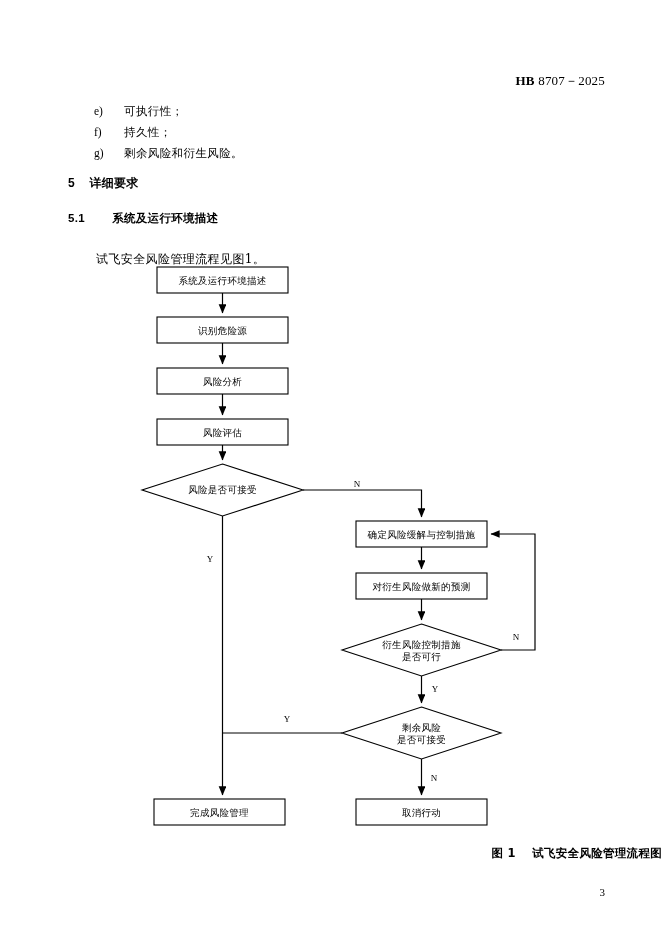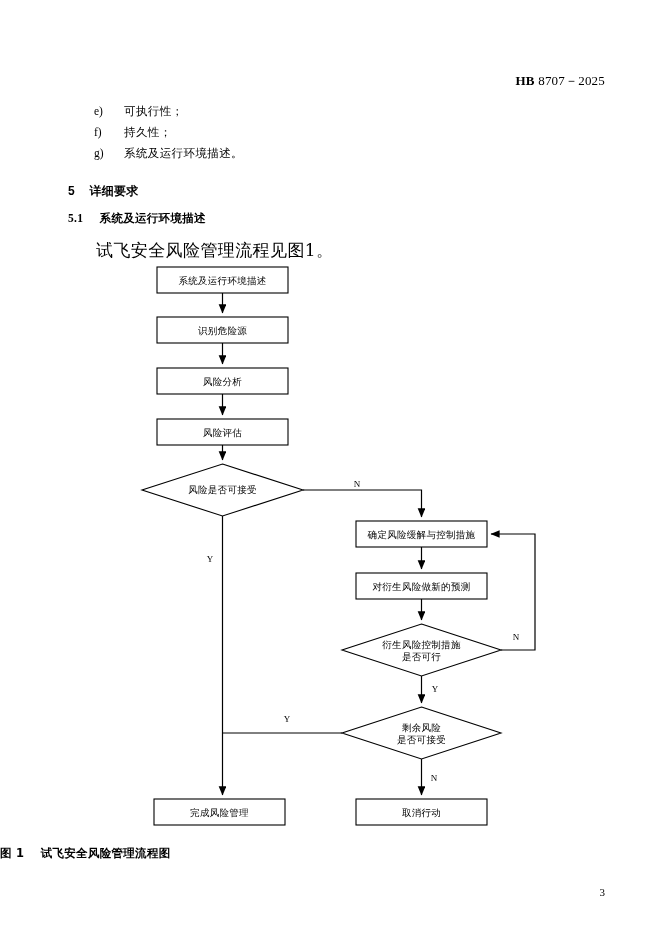--- a/index.html
+++ b/index.html
@@ -67,41 +67,40 @@
   
   .h1-clause {
     position: absolute;
     top: 175px;
     left: 68px;
     font-size: 12px;
     font-weight: bold;
     font-family: "DejaVu Sans", "Liberation Sans", sans-serif;
     letter-spacing: 0.3px;
     white-space: nowrap;
-    margin-top: 8px;
   }
   .h1-clause .numlbl { margin-right: 10px; font-family: "Liberation Sans", sans-serif; }
 
   .h2-clause {
     position: absolute;
     top: 211px;
     left: 68px;
     font-size: 11.5px;
     font-weight: bold;
     font-family: "DejaVu Sans", "Liberation Sans", sans-serif;
     letter-spacing: 0.3px;
     white-space: nowrap;
   }
-  .h2-clause .numlbl { margin-right: 12px; font-family: Liberation Serif, serif; }
+  .h2-clause .numlbl { margin-right: 23px; font-family: Liberation Sans, sans-serif; }
 
   .para {
     position: absolute;
-    top: 239px;
+    top: 251px;
     left: 96px;
-    font-size: 17px;
+    font-size: 12px;
     font-family: "DejaVu Serif", "Liberation Serif", serif;
     letter-spacing: 0.4px;
     white-space: nowrap;
   }
 
   
   .flow {
     position: absolute;
     top: 0;
     left: 0;
@@ -142,21 +141,21 @@
     fill: #000000;
     text-anchor: middle;
   }
 
   
   .caption {
     position: absolute;
     top: 846px;
     left: 0;
     width: 662px;
-    text-align: left;
+    text-align: right;
     font-size: 11.5px;
     font-weight: bold;
     font-family: "DejaVu Sans", "Liberation Sans", sans-serif;
     letter-spacing: 0.3px;
   }
   .caption .fignum { margin-right: 12px; }
 
   
   .pagenum {
     position: absolute;
@@ -180,21 +179,21 @@
     <div class="list-item">
       <span class="marker">e)</span>
       <span class="text">可执行性；</span>
     </div>
     <div class="list-item">
       <span class="marker">f)</span>
       <span class="text">持久性；</span>
     </div>
     <div class="list-item">
       <span class="marker">g)</span>
-      <span class="text">系统及运行环境描述。</span>
+      <span class="text">剩余风险和衍生风险。</span>
     </div>
   </div>
 
   <div class="h1-clause">
     <span class="numlbl">5</span>
     <span>详细要求</span>
   </div>
 
   <div class="h2-clause">
     <span class="numlbl">5.1</span>

